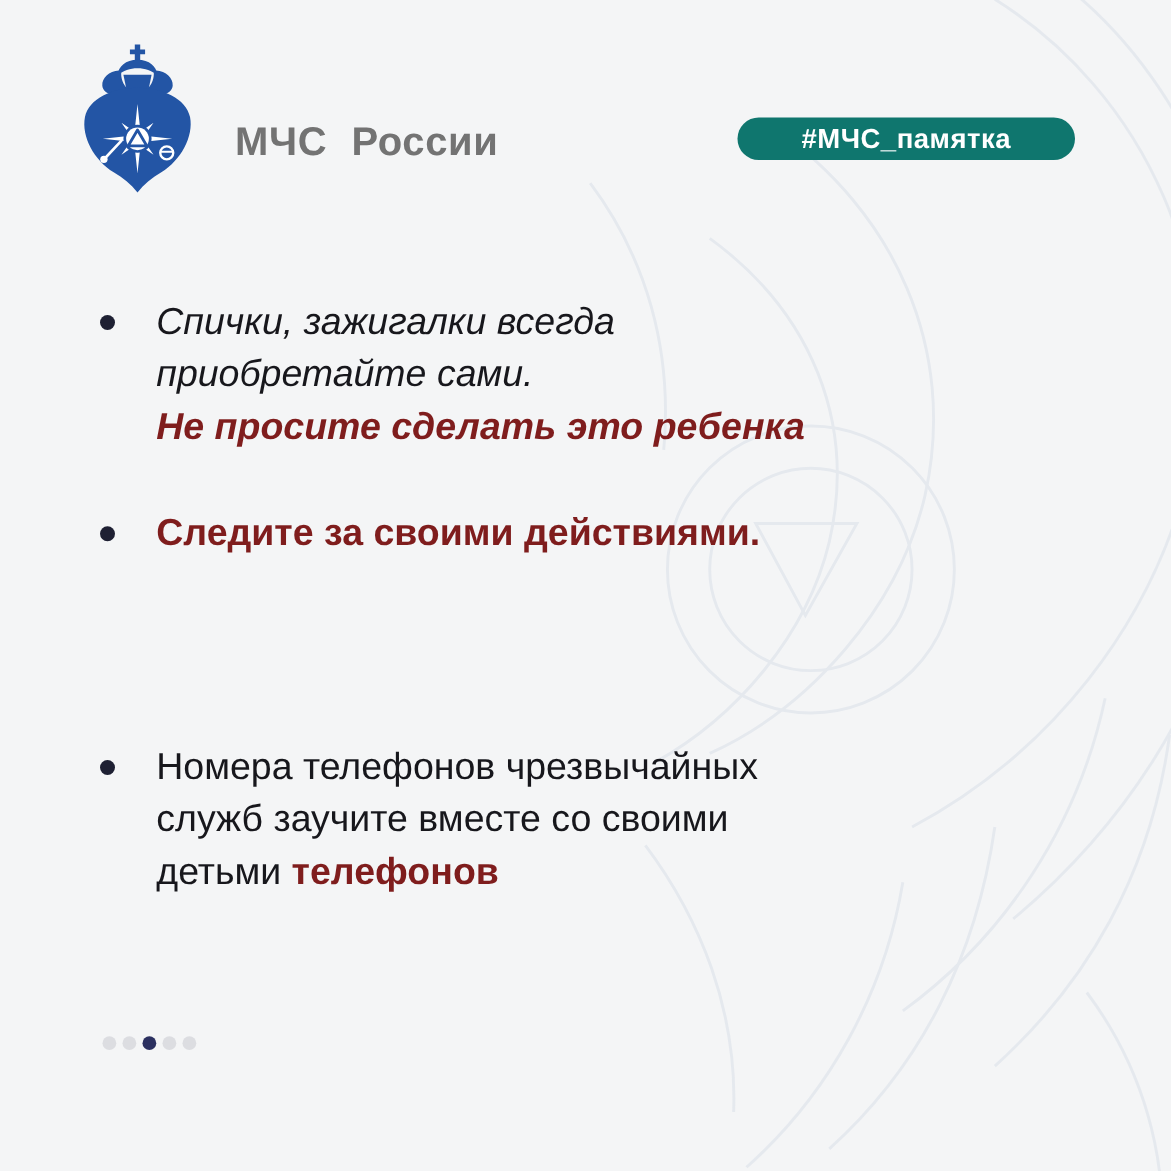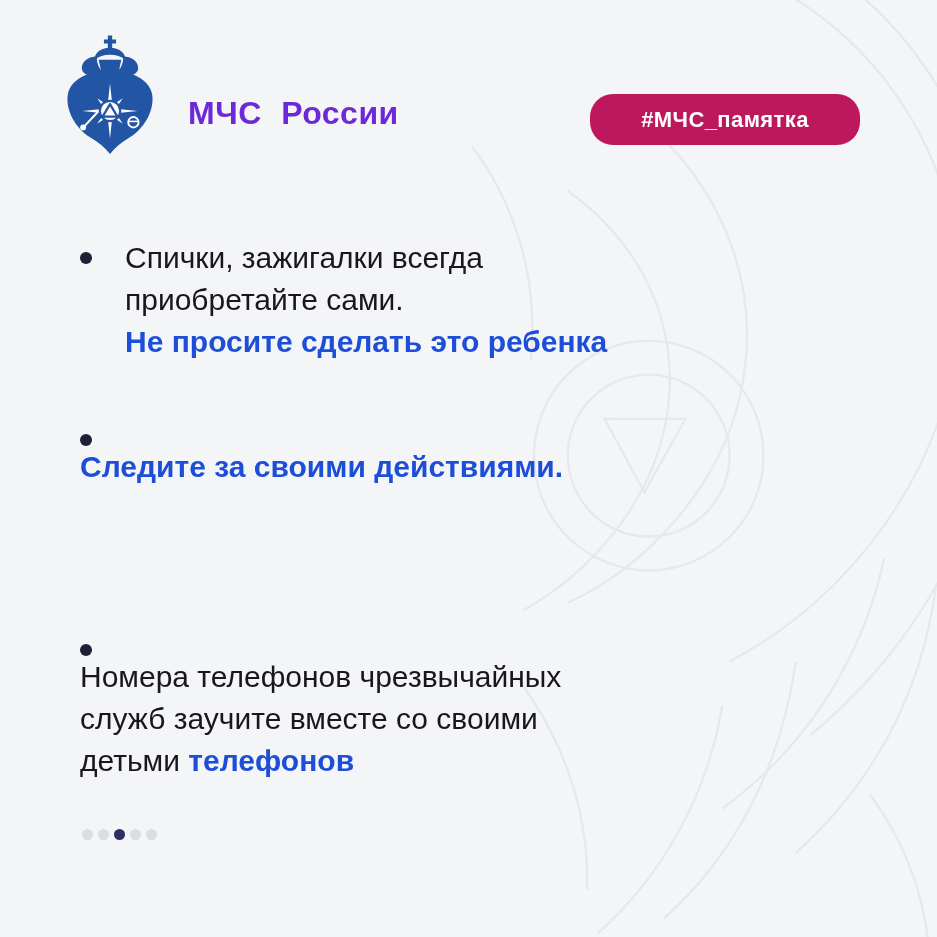--- a/index.html
+++ b/index.html
@@ -40,31 +40,31 @@
     height: 132px;
   }
   .title {
     position: absolute;
     left: 188px;
     top: 97px;
     font-size: 32px;
     font-weight: 700;
     letter-spacing: 0.5px;
     word-spacing: 10px;
-    color: #6d28d9;
+    color: #737373;
     line-height: 1;
   }
   .badge {
     position: absolute;
     right: 77px;
     top: 94px;
-    height: 51px;
+    height: 34px;
     min-width: 270px;
     padding: 0 34px;
-    background: #be185d;
+    background: #0f766e;
     border-radius: 23px;
     color: #ffffff;
     font-size: 22px;
     font-weight: 700;
     letter-spacing: 0.4px;
     display: flex;
     align-items: center;
     justify-content: center;
   }
   
@@ -84,26 +84,26 @@
     flex-shrink: 0;
   }
   .bullet .text {
     font-size: 30px;
     line-height: 42px;
     white-space: pre-line;
     max-width: 680px;
     color: #17171c;
   }
   .bullet .text .accent {
-    color: #1d4ed8;
+    color: #7f1d1d;
     font-weight: 700;
   }
-  .bullet-1 { top: 237px; }
-  .bullet-2 { top: 419px; flex-direction: column; }
-  .bullet-3 { top: 629px; flex-direction: column; }
+  .bullet-1 { top: 237px; font-style: italic; }
+  .bullet-2 { top: 406px; }
+  .bullet-3 { top: 593px; }
   
   .dots {
     position: absolute;
     left: 82px;
     top: 829px;
     display: flex;
     gap: 5px;
     align-items: center;
   }
   .pgdot {

